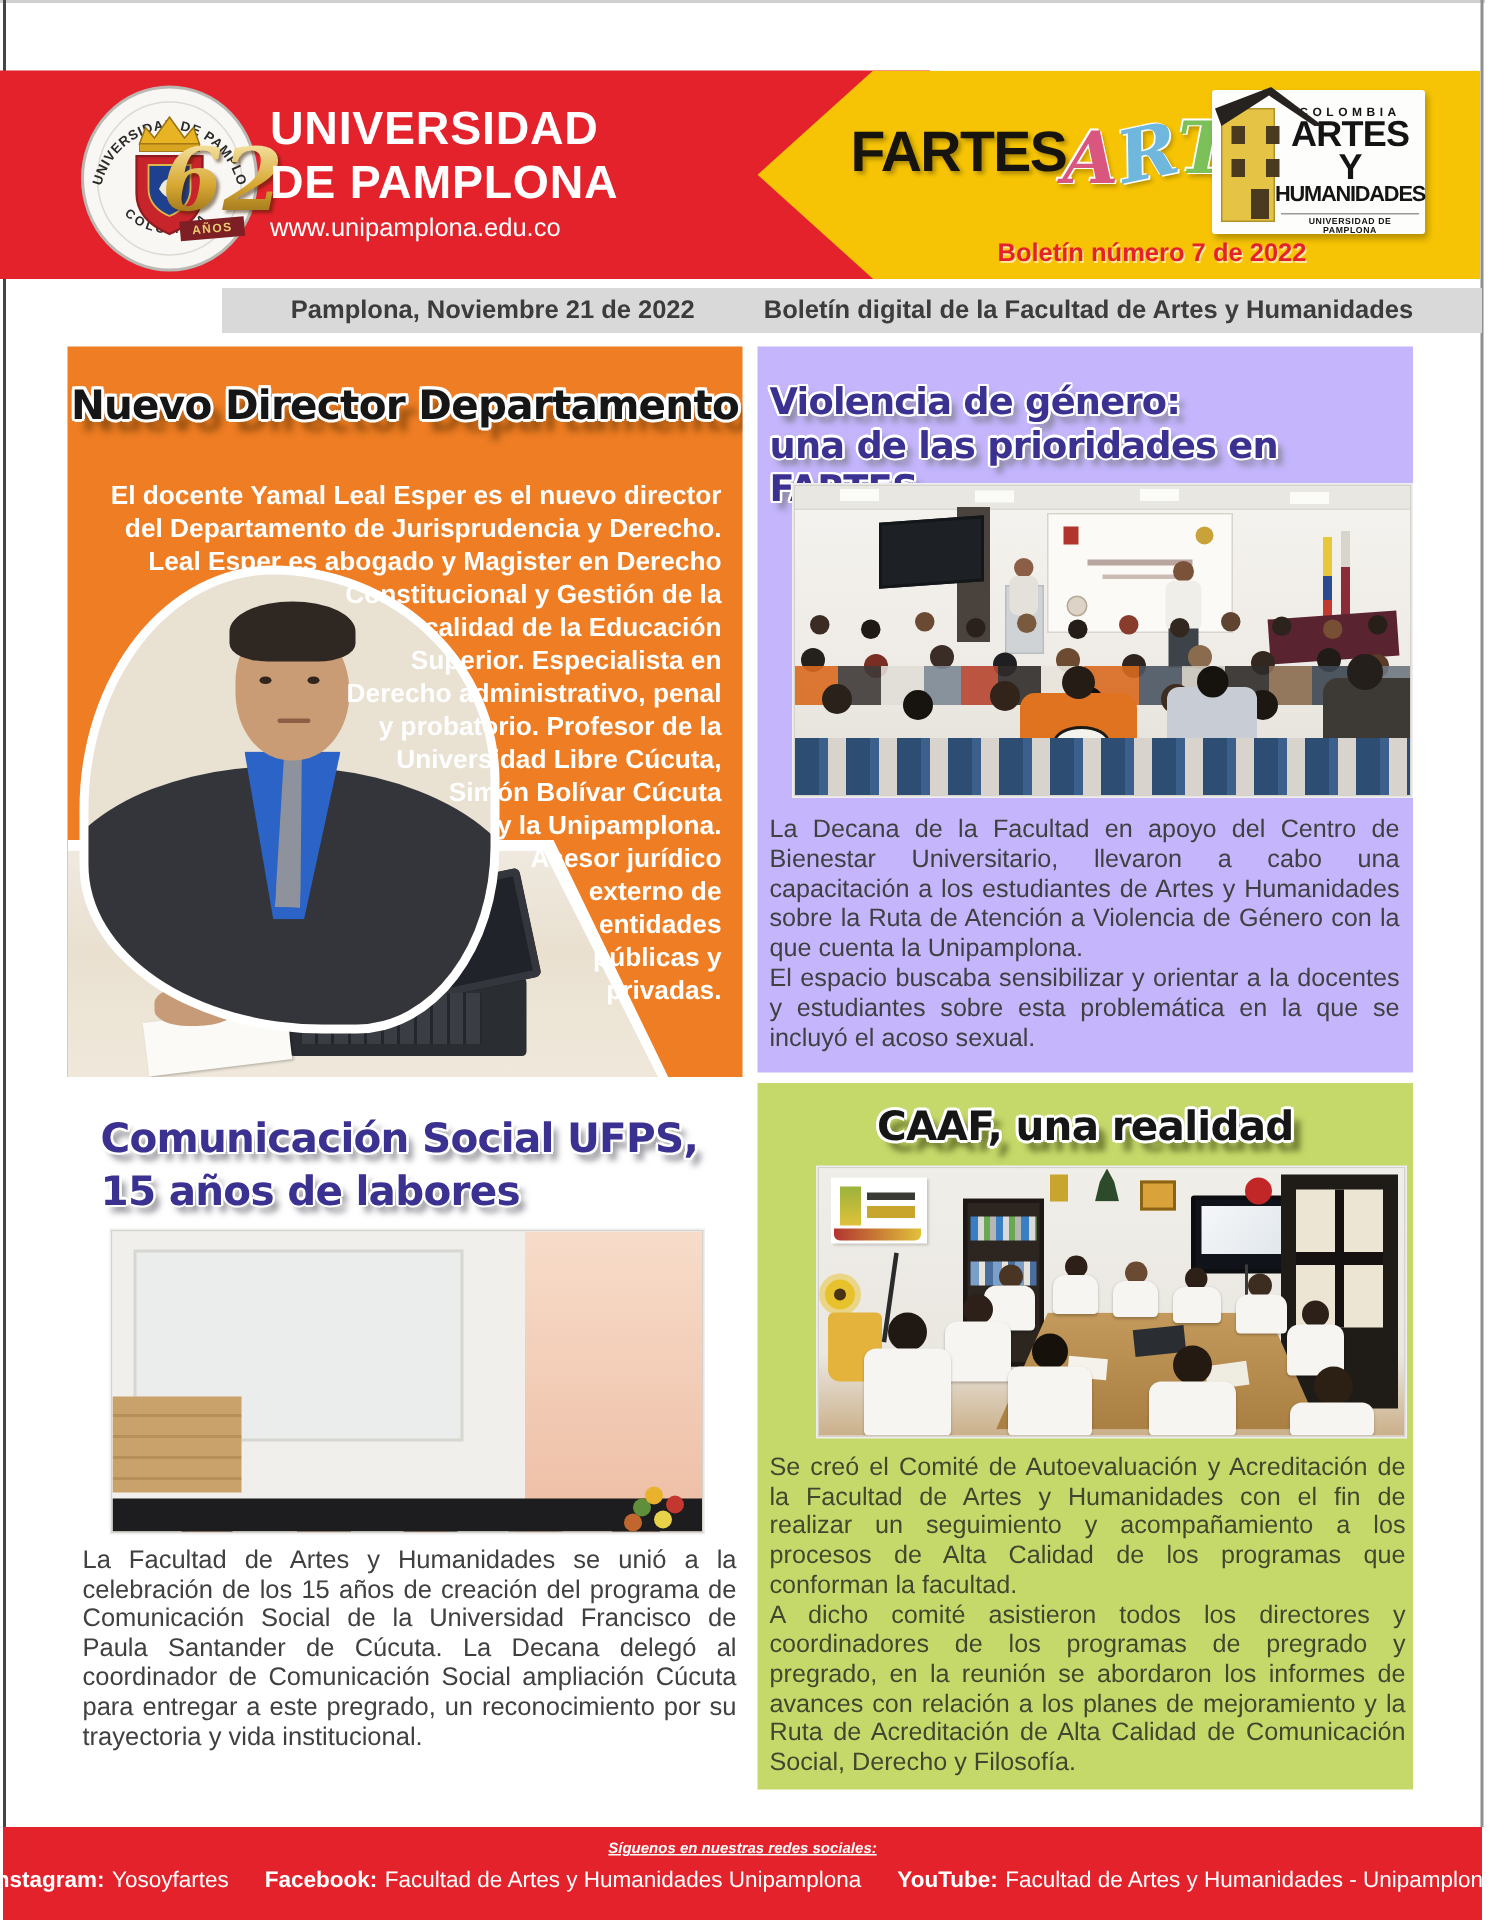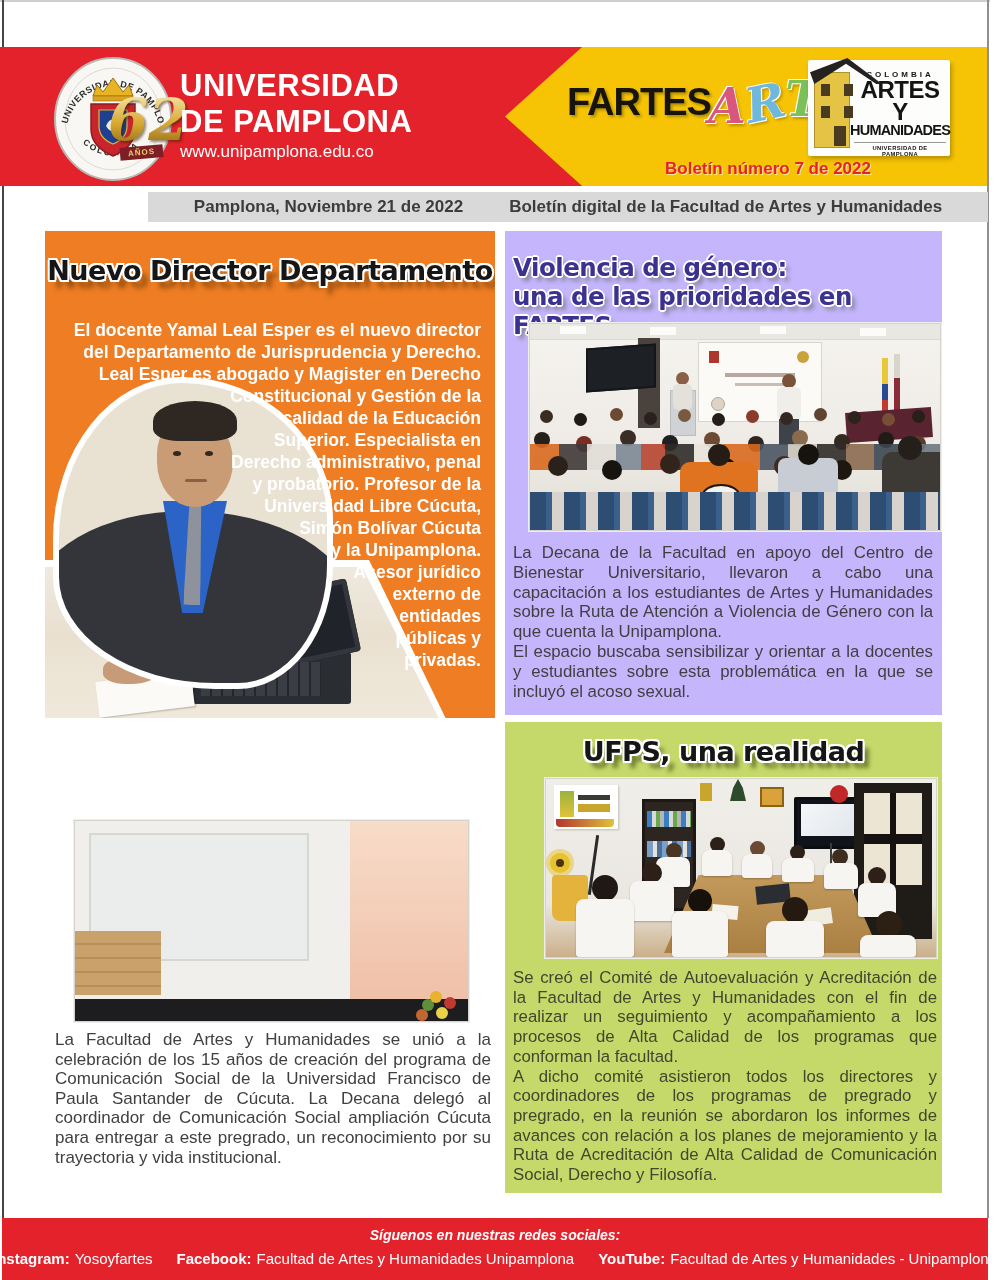--- a/index.html
+++ b/index.html
@@ -88,21 +88,21 @@
   .p-hair{position:absolute;border-radius:50% 50% 20% 20%;background:#241c18;}
 
   
   .meeting{position:relative;width:390px;height:178px;overflow:hidden;
      background:linear-gradient(180deg,#f0eee9 0%,#eae7e1 70%,#cbb08a 100%);}
   .m-head{position:absolute;border-radius:50%;background:#2c2018;}
   .m-torso{position:absolute;background:#f6f5f1;border-radius:8px 8px 3px 3px;box-shadow:0 1px 2px rgba(0,0,0,.25);}
 
   
   .footer{left:2px;top:1218px;width:986px;height:62px;background:#e4222b;color:#fff;text-align:center;}
-  .footer .fh{font-size:14px;font-weight:bold;font-style:italic;margin-top:9px;}
+  .footer .fh{font-size:10px;font-weight:bold;font-style:italic;margin-top:9px;text-decoration:underline;}
   .footer .frow{display:flex;justify-content:center;gap:24px;font-size:15px;margin-top:7px;white-space:nowrap;}
   .footer .frow b{margin-right:5px;}
 </style>
 </head>
 <body>
 
 <div class="page">
 
   <div class="abs hline-top"></div>
   <div class="abs vline-left"></div>
@@ -259,20 +259,24 @@
       </div>
     </div>
 
     <div class="abs body-text" style="left:8px;top:312px;width:420px;">
       <div>La Decana de la Facultad en apoyo del Centro de Bienestar Universitario, llevaron a cabo una capacitación a los estudiantes de Artes y Humanidades sobre la Ruta de Atención a Violencia de Género con la que cuenta la Unipamplona.</div>
       <div>El espacio buscaba sensibilizar y orientar a la docentes y estudiantes sobre esta problemática en la que se incluyó el acoso sexual.</div>
     </div>
   </div>
 
   <div class="abs panel-ufps">
+    <div class="abs title-purple" style="left:22px;top:12px;font-size:27px;line-height:35px;">
+      <div>Comunicación Social UFPS,</div>
+      <div>15 años de labores</div>
+    </div>
 
     <div class="abs photo-frame" style="left:29px;top:90px;">
       <div class="groupshot">
         <div class="abs" style="right:0;top:0;width:118px;height:100%;background:linear-gradient(180deg,#f7dcc9,#eebda4);"></div>
         <div class="abs" style="left:14px;top:12px;width:216px;height:124px;background:#ebecec;border:2px solid #d7d7d2;"></div>
         <div class="abs" style="left:0;bottom:26px;width:86px;height:64px;background:repeating-linear-gradient(180deg,#c9a26b 0 12px,#b78f57 12px 14px);"></div>
 
         <div class="person" style="left:38px;bottom:10px;">
           <div class="p-hair" style="left:8px;top:-4px;width:34px;height:24px;"></div>
           <div class="p-head" style="left:11px;top:0;width:28px;height:30px;"></div>
@@ -301,21 +305,21 @@
         <div class="abs" style="left:0;bottom:0;width:100%;height:22px;background:#1d1d1f;"></div>
         <div class="abs" style="right:26px;bottom:18px;width:12px;height:12px;border-radius:50%;background:#e8b22c;
              box-shadow:14px 6px 0 #c2372f,-8px 8px 0 #5f8f3a,6px 16px 0 #e8d24a,-14px 18px 0 #c2662f;"></div>
       </div>
     </div>
 
     <div class="abs body-text" style="left:10px;top:300px;width:436px;font-size:17px;line-height:19.6px;">La Facultad de Artes y Humanidades se unió a la celebración de los 15 años de creación del programa de Comunicación Social de la Universidad Francisco de Paula Santander de Cúcuta. La Decana delegó al coordinador de Comunicación Social ampliación Cúcuta para entregar a este pregrado, un reconocimiento por su trayectoria y vida institucional.</div>
   </div>
 
   <div class="abs panel-caaf">
-    <div class="abs title-black on-green" style="left:0;top:14px;width:100%;text-align:center;font-size:27px;">UFPS, una realidad</div>
+    <div class="abs title-black on-green" style="left:0;top:14px;width:100%;text-align:center;font-size:27px;">CAAF, una realidad</div>
 
     <div class="abs photo-frame" style="left:40px;top:56px;">
       <div class="meeting">
         <div class="abs" style="left:8px;top:6px;width:64px;height:44px;background:#fff;box-shadow:1px 1px 2px rgba(0,0,0,.2);">
           <div class="abs" style="left:6px;top:6px;width:14px;height:26px;background:linear-gradient(180deg,#9ab33c,#e0c23a);"></div>
           <div class="abs" style="left:24px;top:10px;width:32px;height:5px;background:#3a3a34;"></div>
           <div class="abs" style="left:24px;top:19px;width:32px;height:8px;background:#c8a52c;"></div>
           <div class="abs" style="left:2px;top:34px;width:58px;height:8px;background:linear-gradient(90deg,#b23530,#e0c23a);border-radius:0 0 4px 4px;"></div>
         </div>
         <div class="abs" style="left:96px;top:20px;width:54px;height:112px;background:#2c2520;box-shadow:inset 0 0 0 3px #1d1815;">

